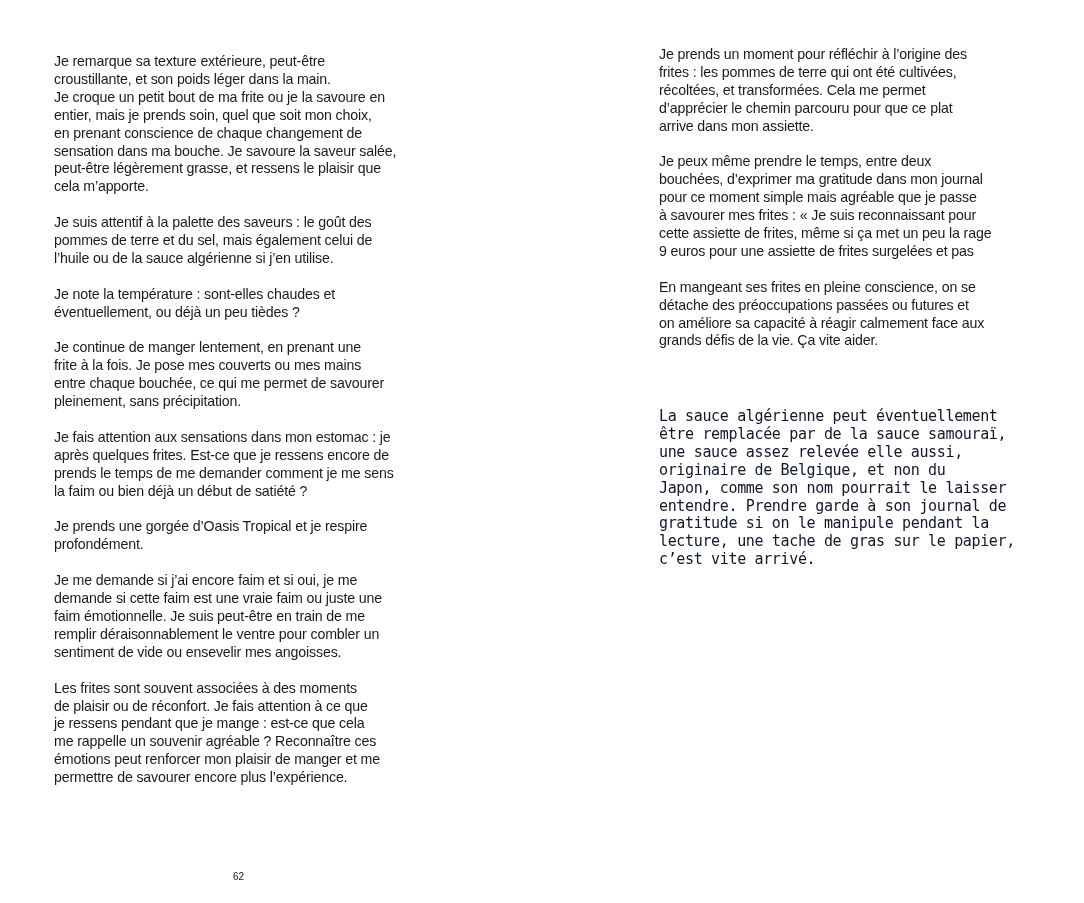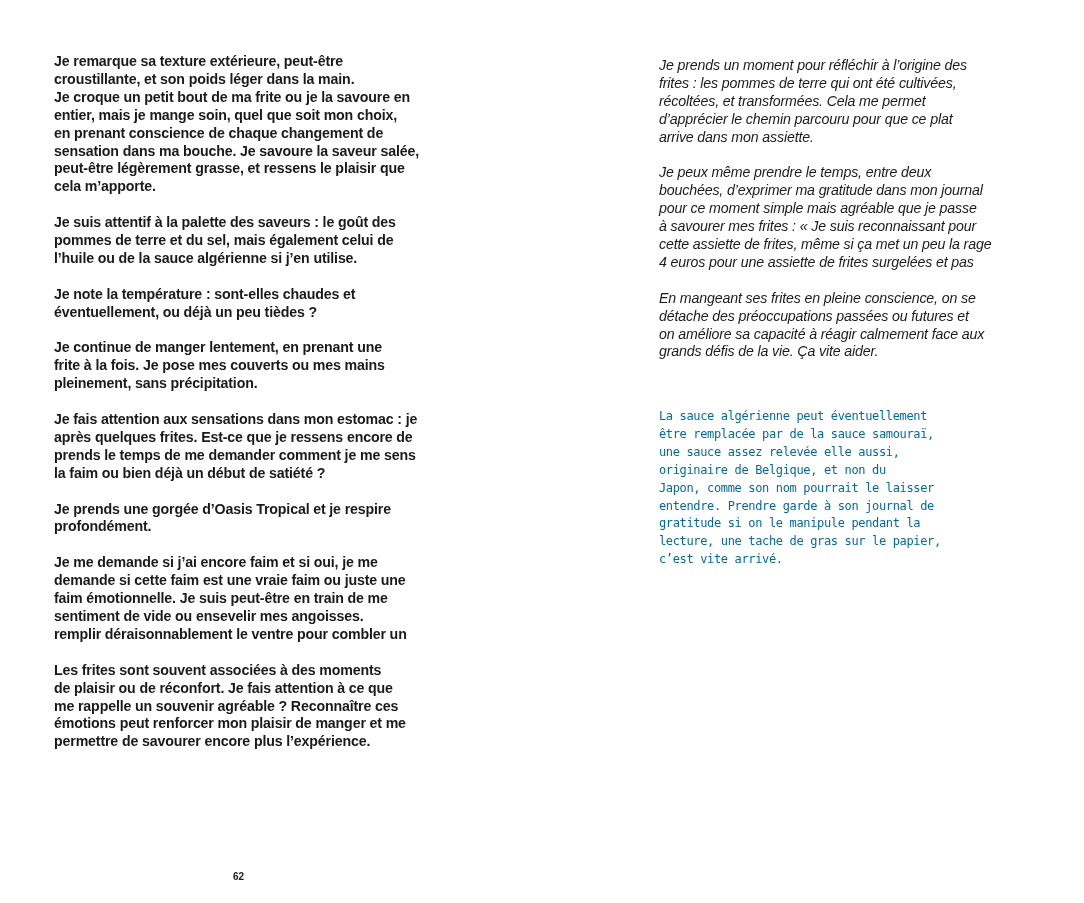--- a/index.html
+++ b/index.html
@@ -12,46 +12,46 @@
       height: 903px;
       position: relative;
       overflow: hidden;
       color: #1a1a1a;
     }
     .page {
       position: absolute;
       top: 0;
       height: 903px;
     }
-    .page-left { left: 0; width: 542px; font-weight: bold; }
+    .page-left { left: 0; width: 542px; }
     .page-right { left: 542px; width: 542px; }
 
     .col {
       position: absolute;
       font-family: "Liberation Sans", sans-serif;
       font-size: 14.2px;
       line-height: 17.9px;
       letter-spacing: -0.15px;
     }
     .col-left { left: 54px; top: 53px; width: 380px; }
-    .col-right { left: 117px; top: 57px; width: 380px; font-style: italic; }
+    .col-right { left: 117px; top: 46px; width: 380px; }
 
     .para { margin: 0 0 17.9px 0; }
     .line { display: block; white-space: nowrap; }
 
     .note {
       position: absolute;
       left: 117px;
       top: 408px;
       width: 380px;
       font-family: "DejaVu Sans Mono", "Liberation Mono", monospace;
-      font-size: 12px;
+      font-size: 15px;
       line-height: 17.9px;
       letter-spacing: -0.35px;
-      color: #0369a1;
+      color: #0f172a;
     }
 
     .page-number {
       position: absolute;
       left: 233px;
       top: 871px;
       font-family: "Liberation Sans", sans-serif;
       font-size: 10px;
       color: #1a1a1a;
     }
@@ -59,67 +59,69 @@
 </head>
 <body>
 
 <div class="page page-left">
   <div class="col col-left">
 
     <p class="para">
       <span class="line">Je remarque sa texture extérieure, peut-être</span>
       <span class="line">croustillante, et son poids léger dans la main.</span>
       <span class="line">Je croque un petit bout de ma frite ou je la savoure en</span>
-      <span class="line">entier, mais je mange soin, quel que soit mon choix,</span>
+      <span class="line">entier, mais je prends soin, quel que soit mon choix,</span>
       <span class="line">en prenant conscience de chaque changement de</span>
       <span class="line">sensation dans ma bouche. Je savoure la saveur salée,</span>
       <span class="line">peut-être légèrement grasse, et ressens le plaisir que</span>
       <span class="line">cela m’apporte.</span>
     </p>
 
     <p class="para">
       <span class="line">Je suis attentif à la palette des saveurs : le goût des</span>
       <span class="line">pommes de terre et du sel, mais également celui de</span>
       <span class="line">l’huile ou de la sauce algérienne si j’en utilise.</span>
     </p>
 
     <p class="para">
       <span class="line">Je note la température : sont-elles chaudes et</span>
       <span class="line">éventuellement, ou déjà un peu tièdes ?</span>
     </p>
 
     <p class="para">
       <span class="line">Je continue de manger lentement, en prenant une</span>
       <span class="line">frite à la fois. Je pose mes couverts ou mes mains</span>
+      <span class="line">entre chaque bouchée, ce qui me permet de savourer</span>
       <span class="line">pleinement, sans précipitation.</span>
     </p>
 
     <p class="para">
       <span class="line">Je fais attention aux sensations dans mon estomac : je</span>
       <span class="line">après quelques frites. Est-ce que je ressens encore de</span>
       <span class="line">prends le temps de me demander comment je me sens</span>
       <span class="line">la faim ou bien déjà un début de satiété ?</span>
     </p>
 
     <p class="para">
       <span class="line">Je prends une gorgée d’Oasis Tropical et je respire</span>
       <span class="line">profondément.</span>
     </p>
 
     <p class="para">
       <span class="line">Je me demande si j’ai encore faim et si oui, je me</span>
       <span class="line">demande si cette faim est une vraie faim ou juste une</span>
       <span class="line">faim émotionnelle. Je suis peut-être en train de me</span>
+      <span class="line">remplir déraisonnablement le ventre pour combler un</span>
       <span class="line">sentiment de vide ou ensevelir mes angoisses.</span>
-      <span class="line">remplir déraisonnablement le ventre pour combler un</span>
     </p>
 
     <p class="para">
       <span class="line">Les frites sont souvent associées à des moments</span>
       <span class="line">de plaisir ou de réconfort. Je fais attention à ce que</span>
+      <span class="line">je ressens pendant que je mange : est-ce que cela</span>
       <span class="line">me rappelle un souvenir agréable ? Reconnaître ces</span>
       <span class="line">émotions peut renforcer mon plaisir de manger et me</span>
       <span class="line">permettre de savourer encore plus l’expérience.</span>
     </p>
   </div>
 
   <div class="page-number">62</div>
 </div>
 
 <div class="page page-right">
@@ -132,21 +134,21 @@
       <span class="line">d’apprécier le chemin parcouru pour que ce plat</span>
       <span class="line">arrive dans mon assiette.</span>
     </p>
 
     <p class="para">
       <span class="line">Je peux même prendre le temps, entre deux</span>
       <span class="line">bouchées, d’exprimer ma gratitude dans mon journal</span>
       <span class="line">pour ce moment simple mais agréable que je passe</span>
       <span class="line">à savourer mes frites : « Je suis reconnaissant pour</span>
       <span class="line">cette assiette de frites, même si ça met un peu la rage</span>
-      <span class="line">4 euros pour une assiette de frites surgelées et pas</span>
+      <span class="line">9 euros pour une assiette de frites surgelées et pas</span>
     </p>
 
     <p class="para">
       <span class="line">En mangeant ses frites en pleine conscience, on se</span>
       <span class="line">détache des préoccupations passées ou futures et</span>
       <span class="line">on améliore sa capacité à réagir calmement face aux</span>
       <span class="line">grands défis de la vie. Ça vite aider.</span>
     </p>
   </div>
 

